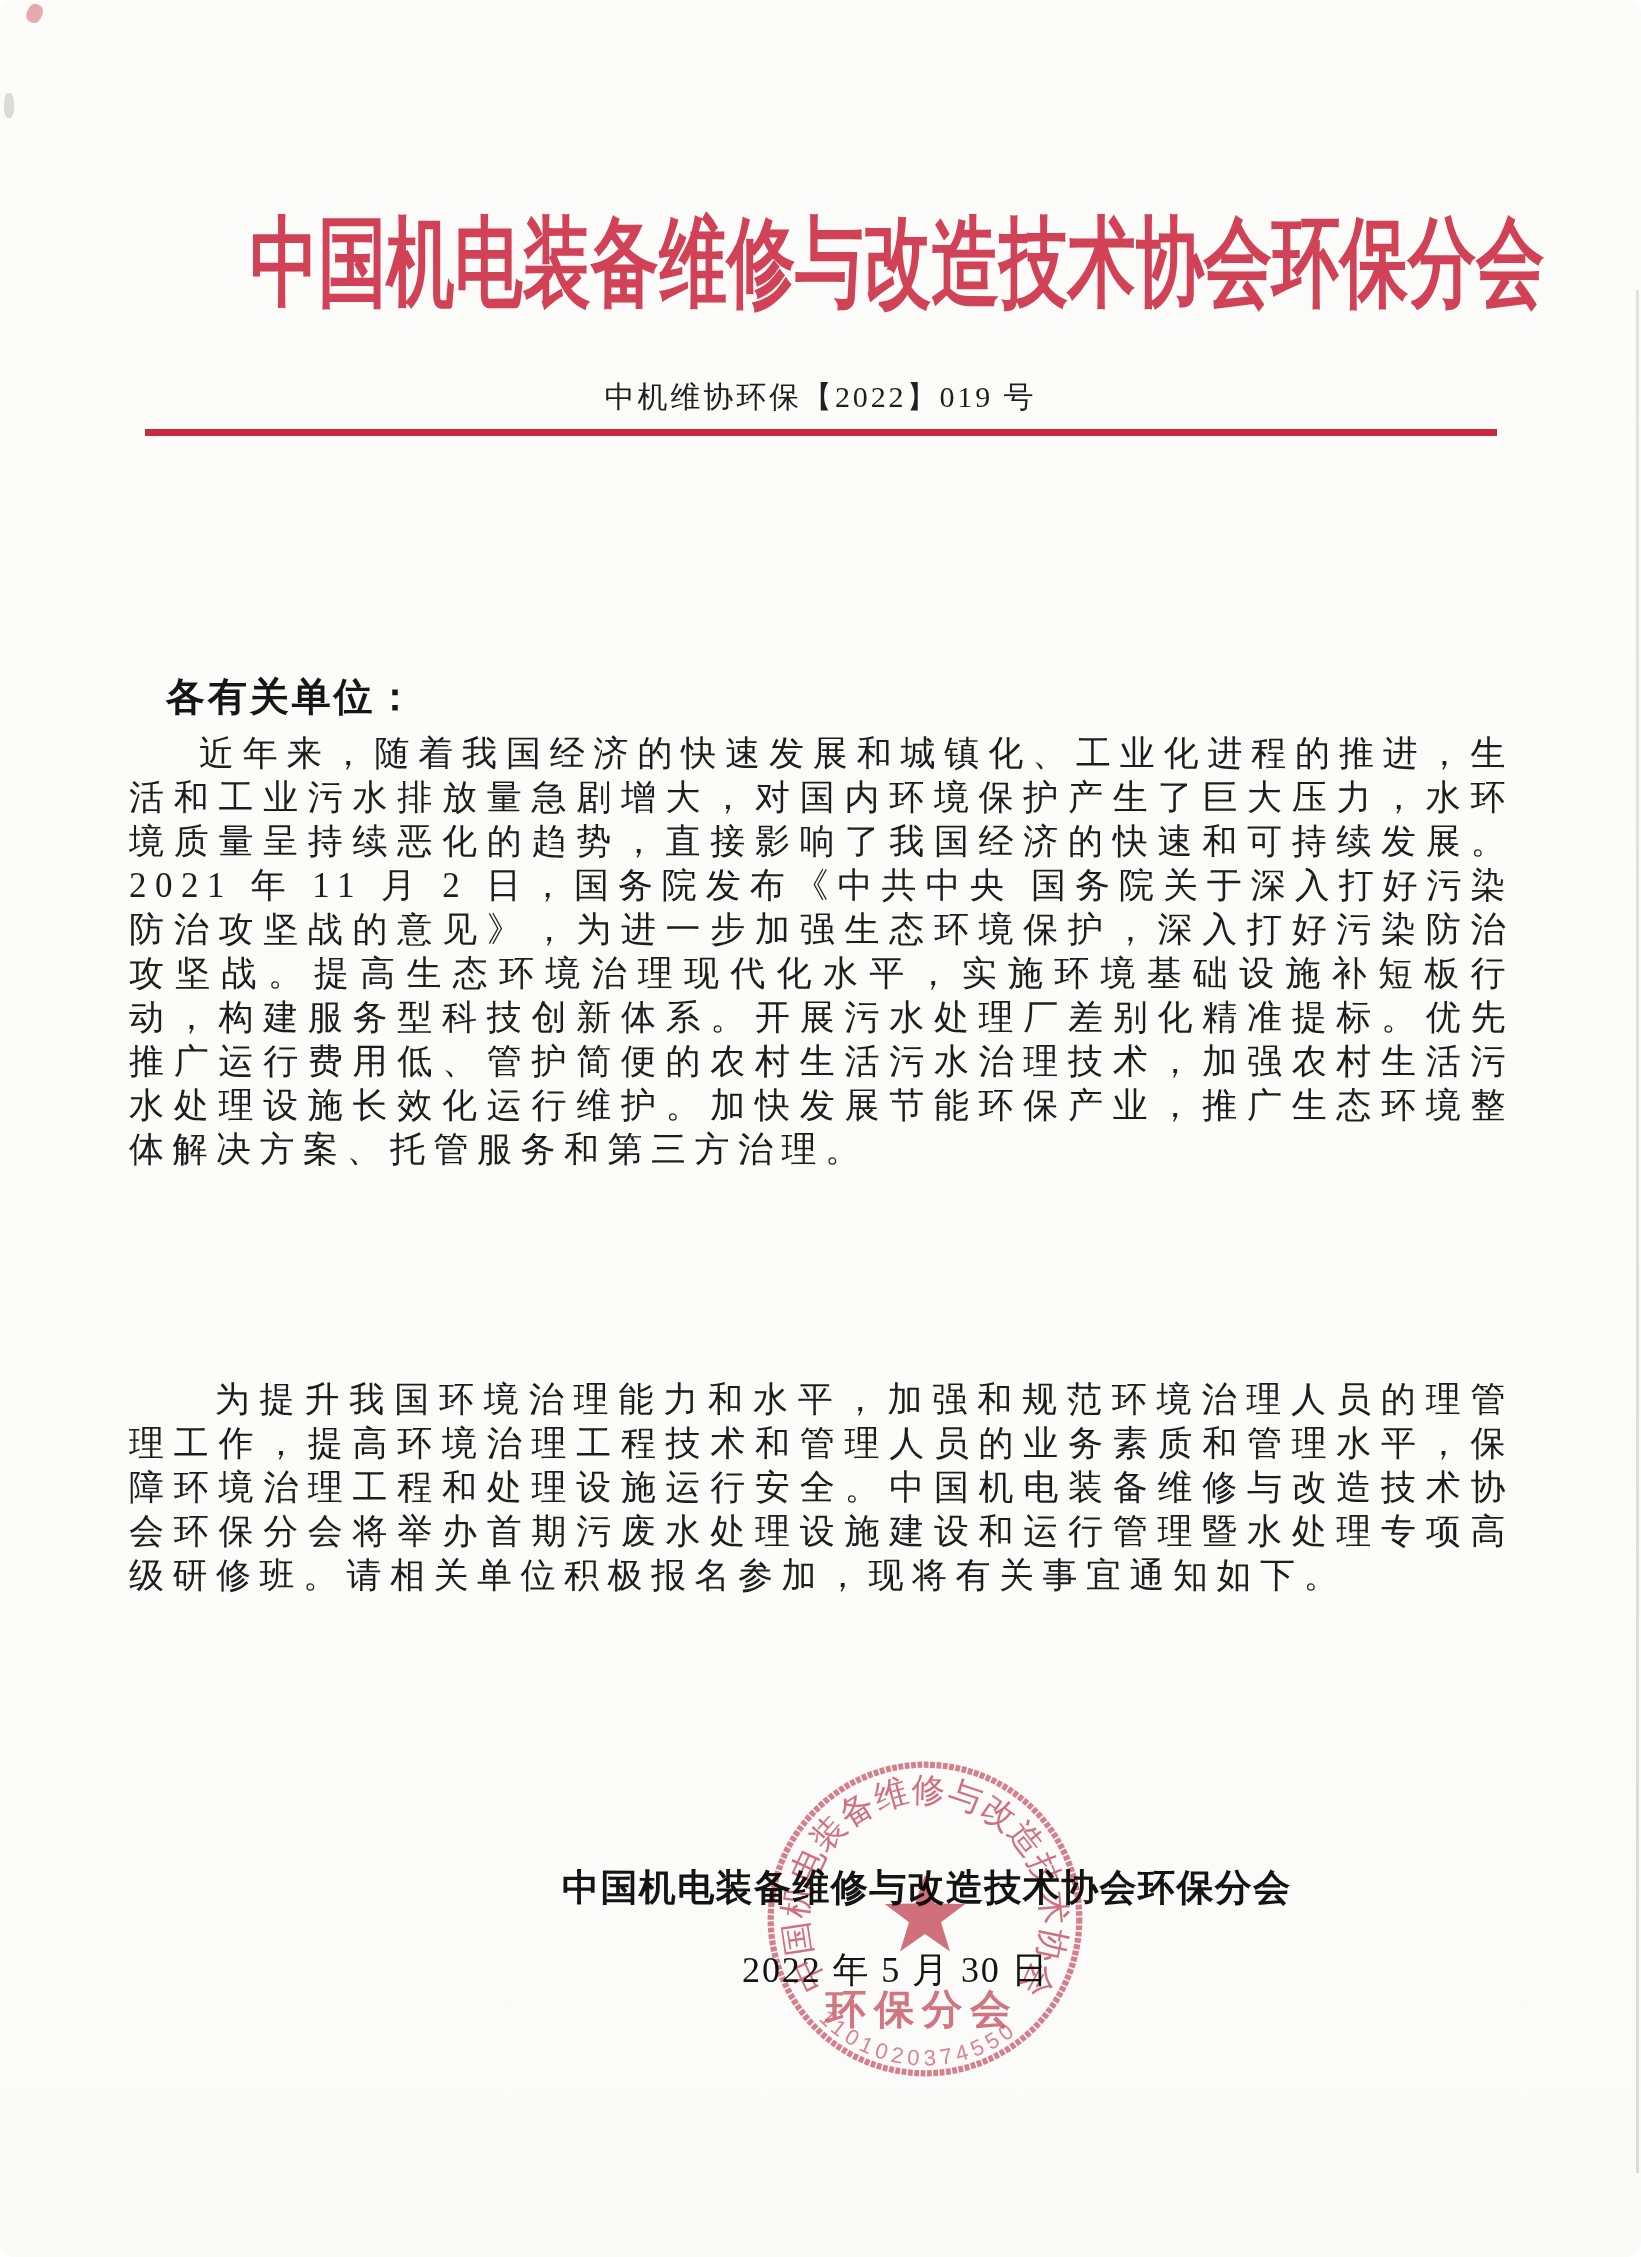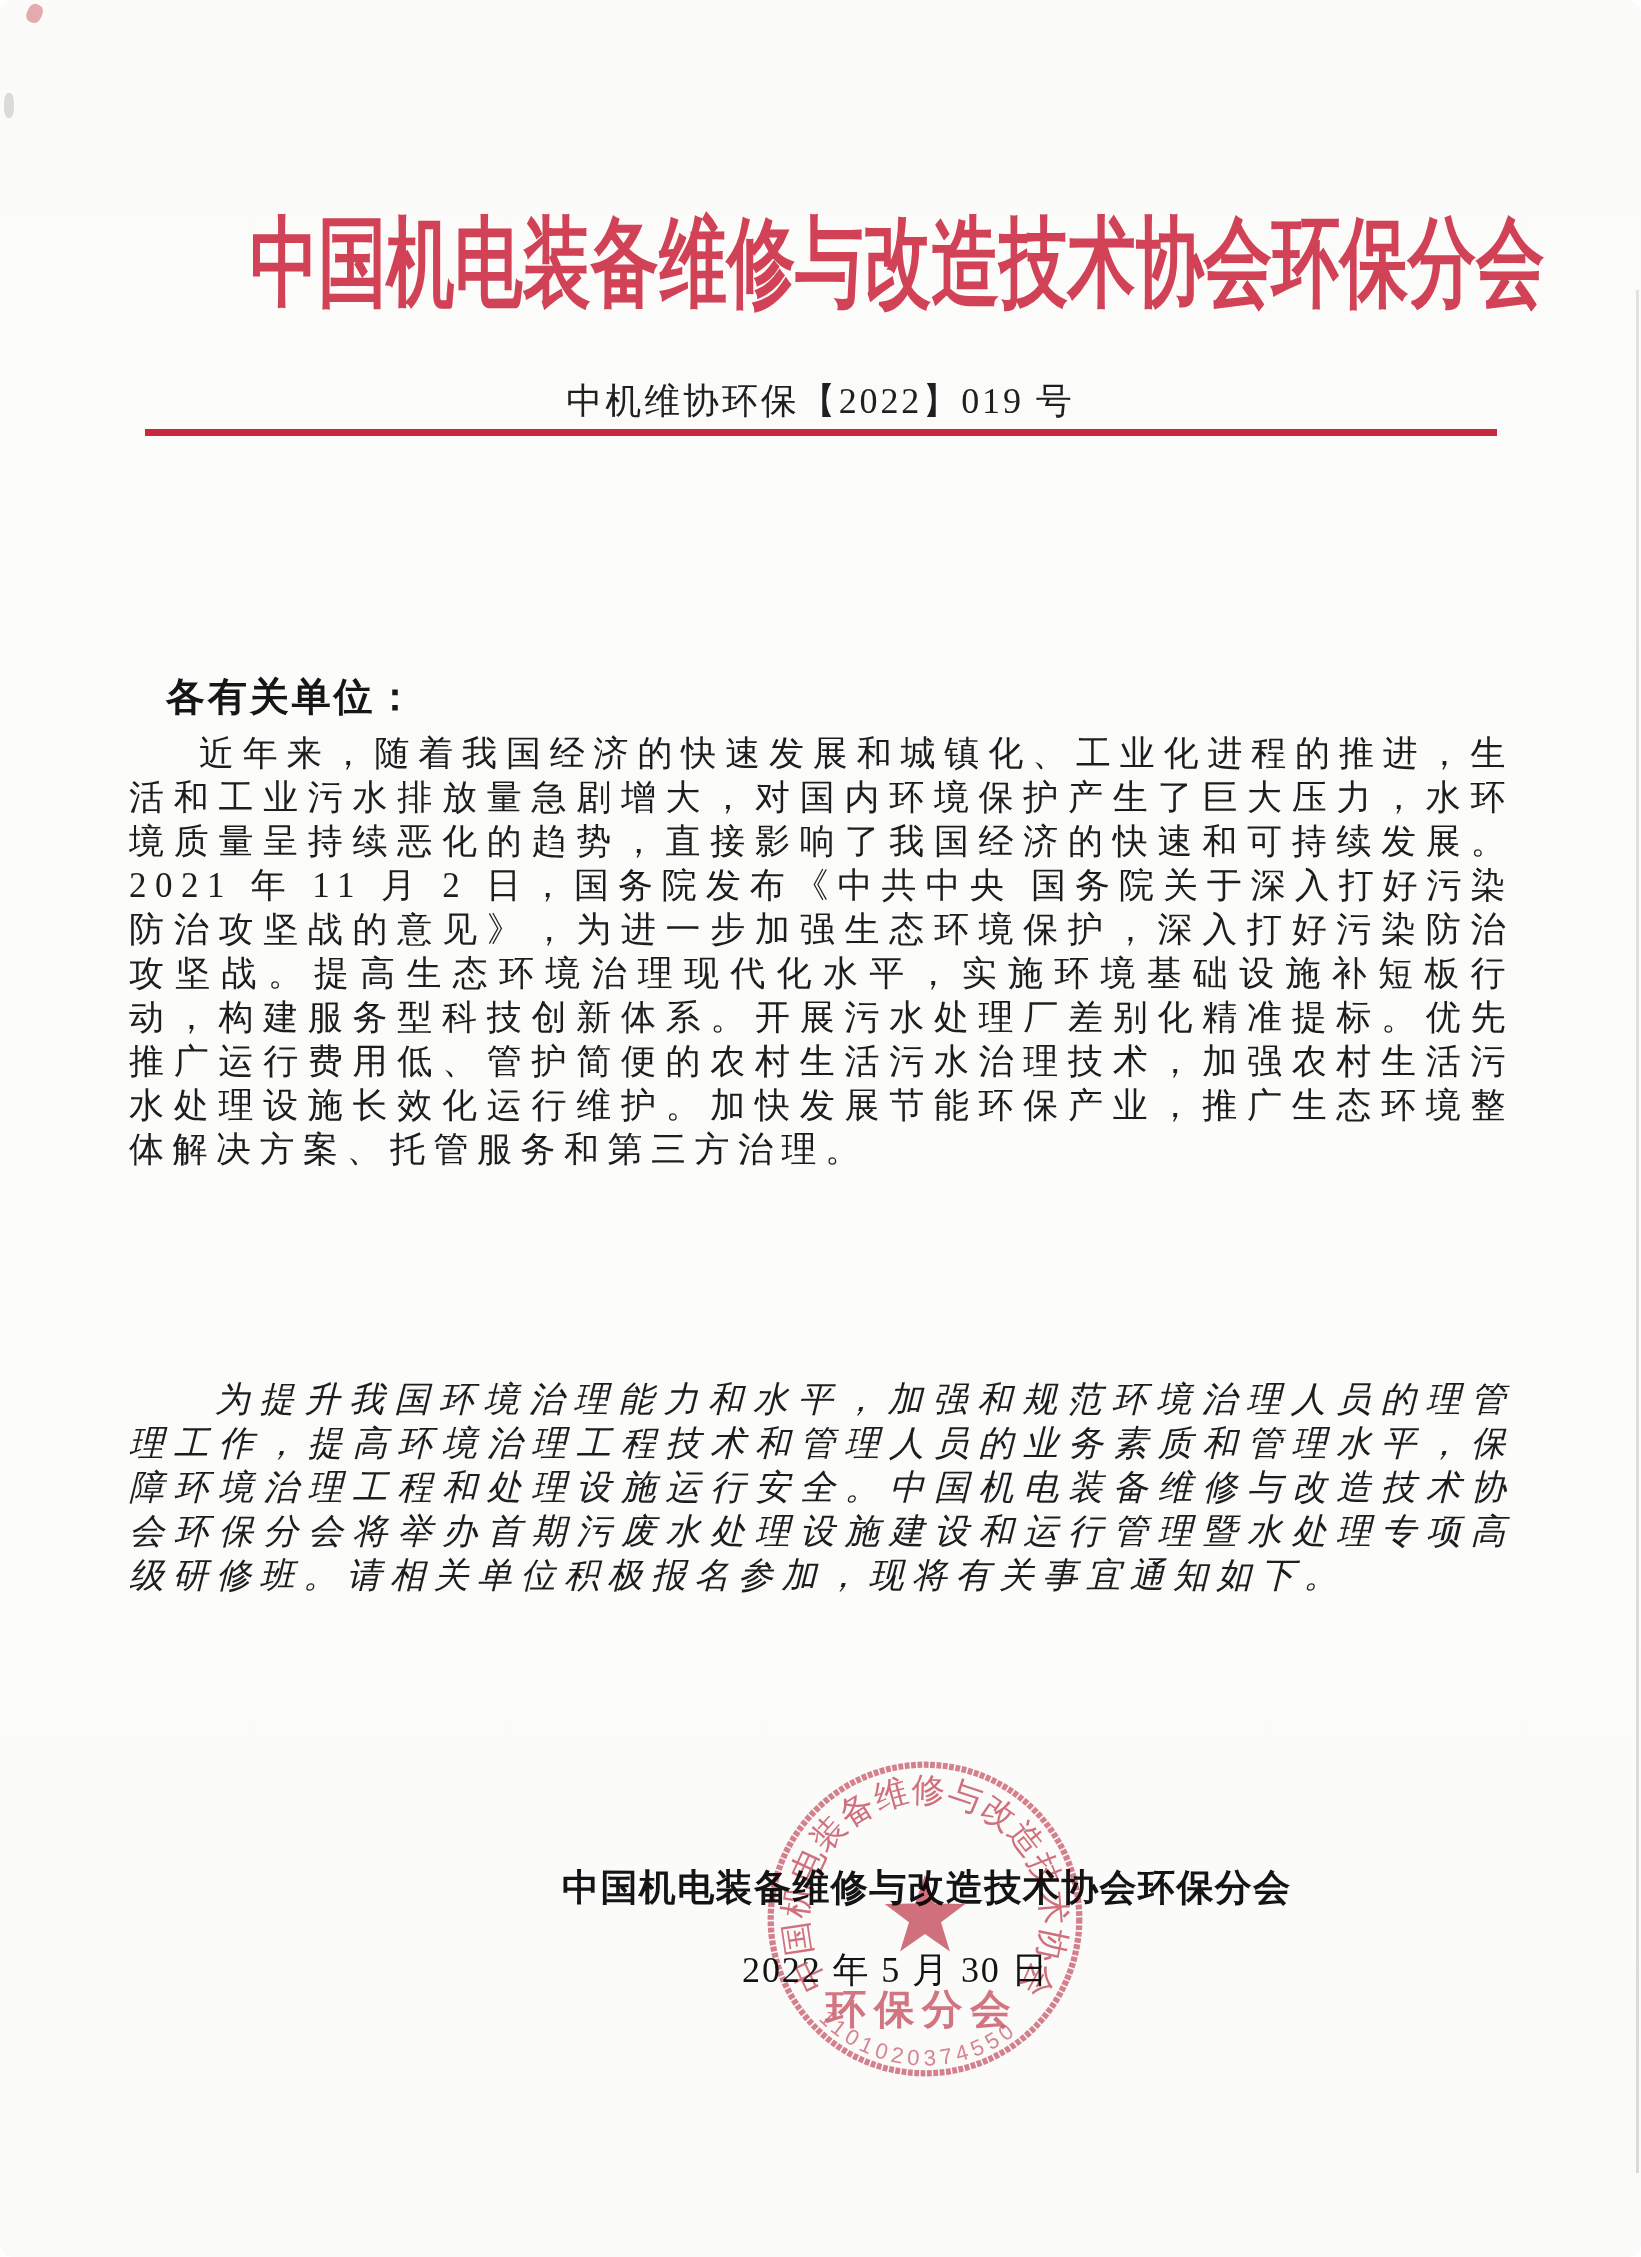--- a/index.html
+++ b/index.html
@@ -14,21 +14,21 @@
   .header-org {
     position:absolute; top:214px; left:0; width:1641px;
     text-align:center; white-space:nowrap;
     font-size:98px; line-height:1; font-weight:900;
     color:#d24257;
     transform:scaleX(0.695); transform-origin:center;
     letter-spacing:0;
   }
   .doc-number {
     position:absolute; top:377px; left:0; width:1641px;
-    text-align:center; font-size:36px; color:#1f1f1f; letter-spacing:2.9px;
+    text-align:center; font-size:30px; color:#1f1f1f; letter-spacing:2.9px;
   }
   .red-line {
     position:absolute; top:429px; left:145px; width:1352px; height:6.8px;
     background:#c8293f;
   }
   .title-line {
     position:absolute; left:0; width:1641px; text-align:center;
     font-size:44px; line-height:1.1; font-weight:700; color:#1a1a1a;
     letter-spacing:8.7px; white-space:nowrap;
   }
@@ -37,21 +37,21 @@
   .salutation {
     position:absolute; top:670px; left:166px;
     font-size:39px; font-weight:700; color:#161616; letter-spacing:2.9px;
   }
   .body-para {
     position:absolute; left:129px; width:1385px;
     font-size:35px; line-height:44px; letter-spacing:8.5px;
     color:#1d1d1d; text-align:justify; text-justify:inter-character;
   }
   .para-1 { top:732px; text-indent:2em; }
-  .para-2 { top:1378px; text-indent:2.45em;font-style:italic; }
+  .para-2 { top:1378px; text-indent:2.45em; }
   .signature {
     position:absolute; top:1863px; left:562px;
     font-size:37px; font-weight:700; color:#141414; letter-spacing:1.4px;
     white-space:nowrap;
   }
   .sig-date {
     position:absolute; top:1946px; left:742px;
     font-size:36px; color:#141414; letter-spacing:1.9px; white-space:nowrap;
   }
   .stamp {

